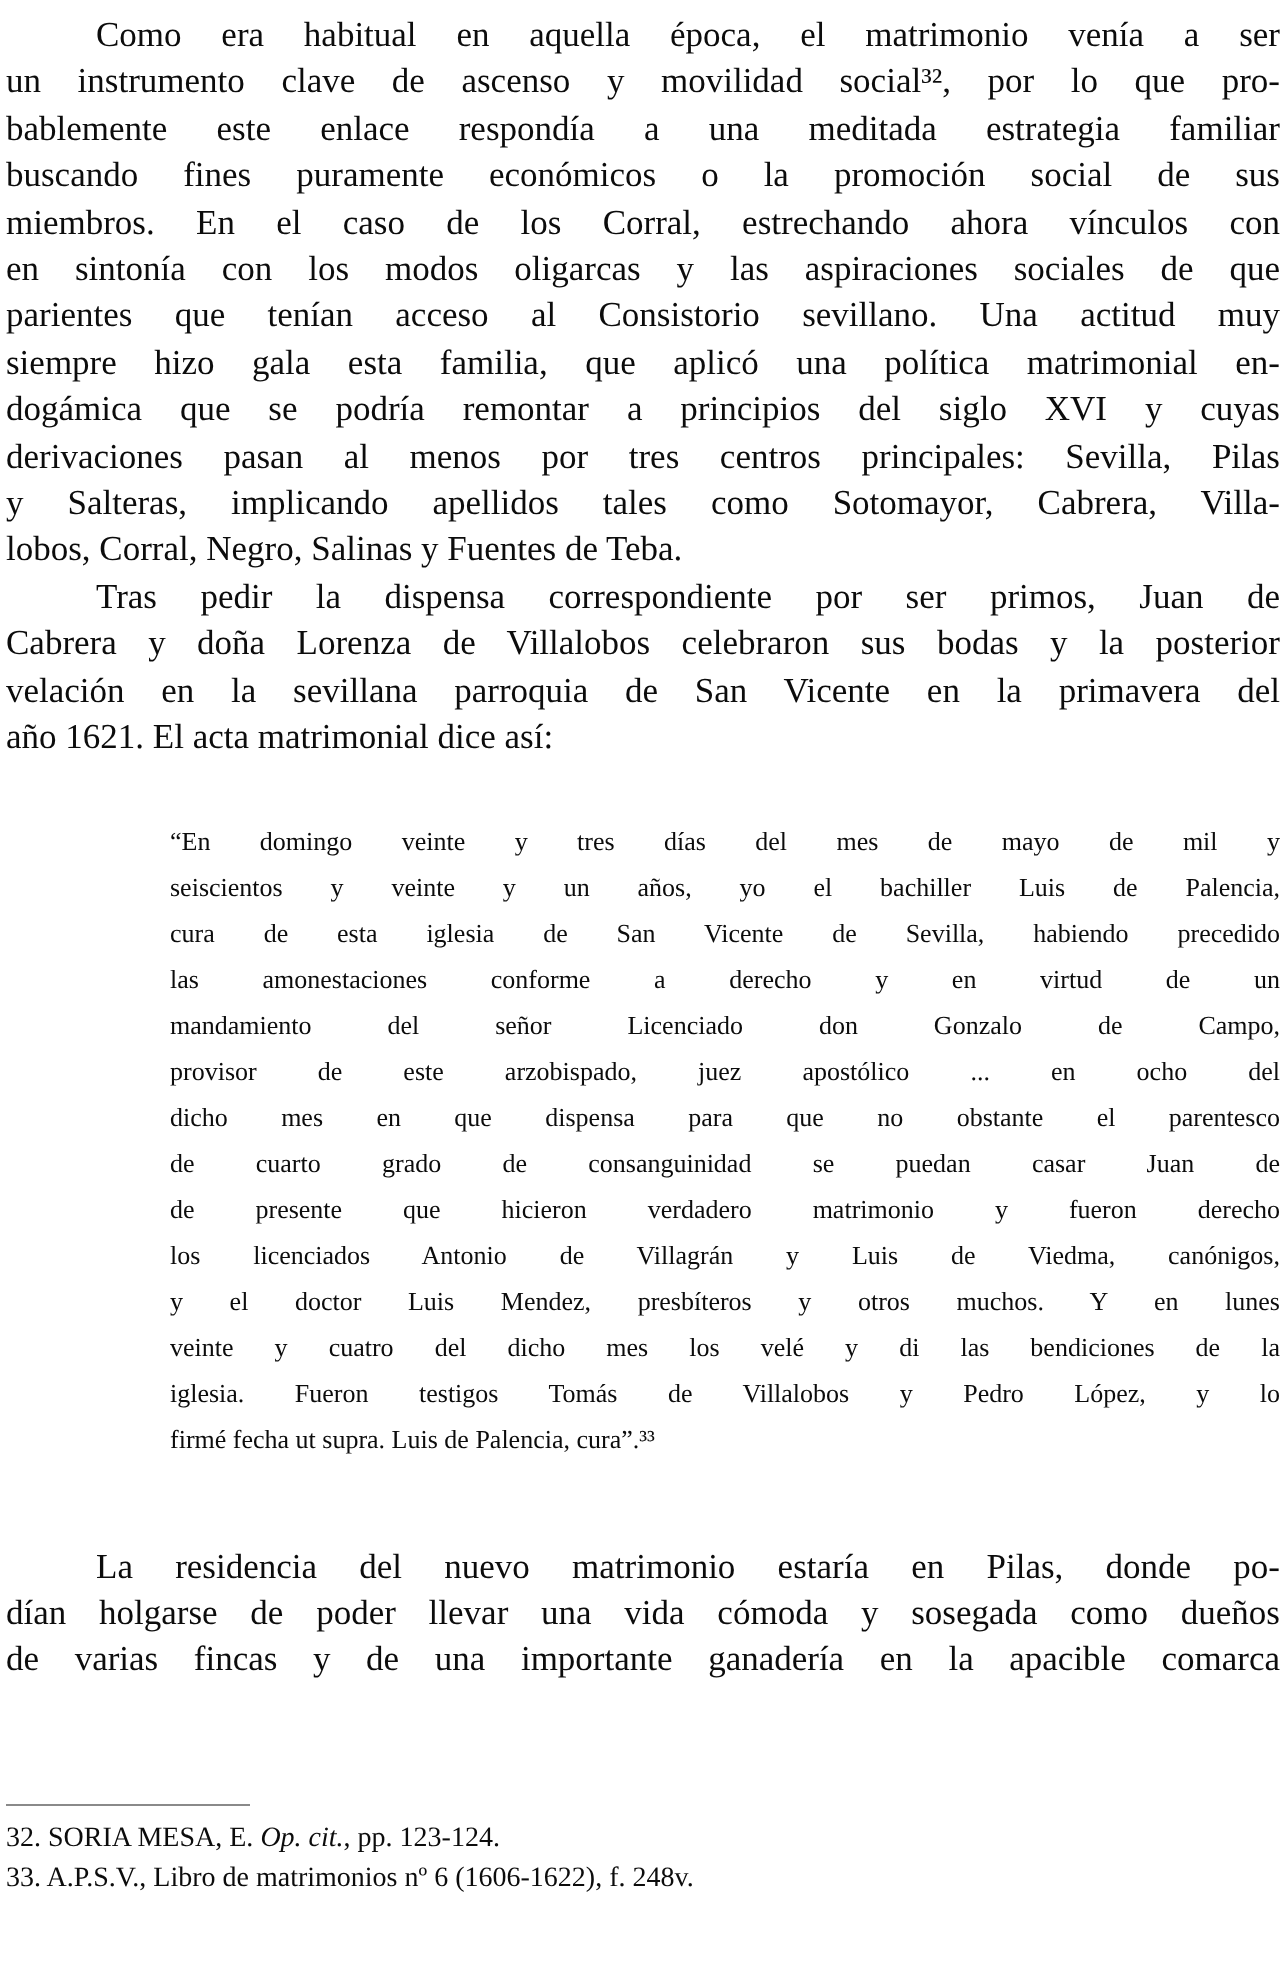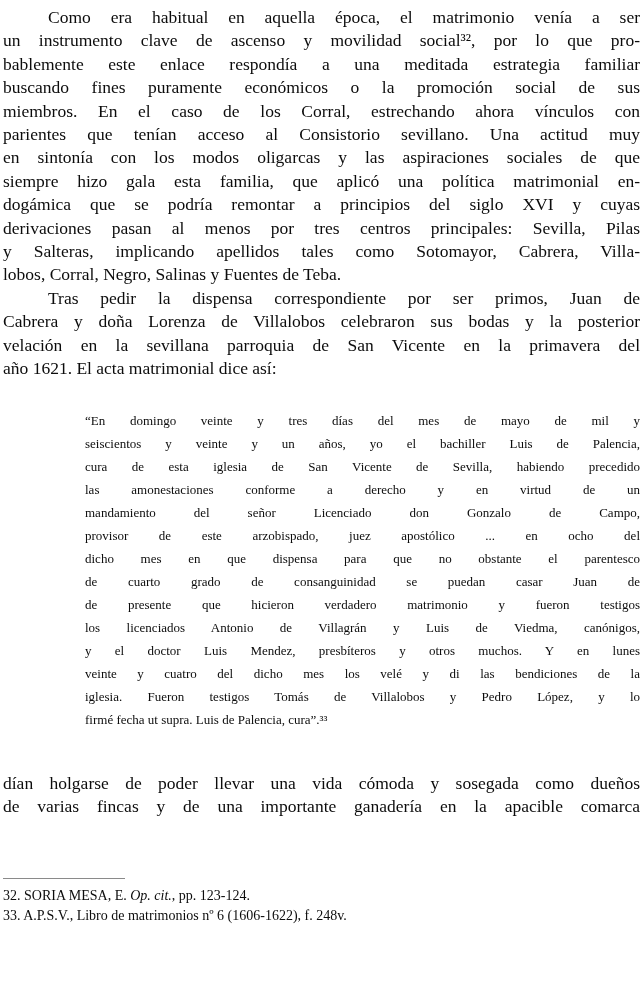--- a/index.html
+++ b/index.html
@@ -66,22 +66,22 @@
 <div class="page">
 
   <div class="body-text">
 
     <div>
       <div class="ln ind">Como era habitual en aquella época, el matrimonio venía a ser</div>
       <div class="ln">un instrumento clave de ascenso y movilidad social³², por lo que pro-</div>
       <div class="ln">bablemente este enlace respondía a una meditada estrategia familiar</div>
       <div class="ln">buscando fines puramente económicos o la promoción social de sus</div>
       <div class="ln">miembros. En el caso de los Corral, estrechando ahora vínculos con</div>
+      <div class="ln">en sintonía con los modos oligarcas y las aspiraciones sociales de que</div>
       <div class="ln">parientes que tenían acceso al Consistorio sevillano. Una actitud muy</div>
-      <div class="ln">en sintonía con los modos oligarcas y las aspiraciones sociales de que</div>
       <div class="ln">siempre hizo gala esta familia, que aplicó una política matrimonial en-</div>
       <div class="ln">dogámica que se podría remontar a principios del siglo XVI y cuyas</div>
       <div class="ln">derivaciones pasan al menos por tres centros principales: Sevilla, Pilas</div>
       <div class="ln">y Salteras, implicando apellidos tales como Sotomayor, Cabrera, Villa-</div>
       <div class="ln end">lobos, Corral, Negro, Salinas y Fuentes de Teba.</div>
     </div>
 
     <div>
       <div class="ln ind">Tras pedir la dispensa correspondiente por ser primos, Juan de</div>
       <div class="ln">Cabrera y doña Lorenza de Villalobos celebraron sus bodas y la posterior</div>
@@ -91,29 +91,30 @@
 
     <div class="quote-block">
       <div class="ln">“En domingo veinte y tres días del mes de mayo de mil y</div>
       <div class="ln">seiscientos y veinte y un años, yo el bachiller Luis de Palencia,</div>
       <div class="ln">cura de esta iglesia de San Vicente de Sevilla, habiendo precedido</div>
       <div class="ln">las amonestaciones conforme a derecho y en virtud de un</div>
       <div class="ln">mandamiento del señor Licenciado don Gonzalo de Campo,</div>
       <div class="ln">provisor de este arzobispado, juez apostólico ... en ocho del</div>
       <div class="ln">dicho mes en que dispensa para que no obstante el parentesco</div>
       <div class="ln">de cuarto grado de consanguinidad se puedan casar Juan de</div>
-      <div class="ln">de presente que hicieron verdadero matrimonio y fueron testigos</div>
+      <div class="ln">de presente que hicieron verdadero matrimonio y fueron derecho</div>
       <div class="ln">los licenciados Antonio de Villagrán y Luis de Viedma, canónigos,</div>
       <div class="ln">y el doctor Luis Mendez, presbíteros y otros muchos. Y en lunes</div>
       <div class="ln">veinte y cuatro del dicho mes los velé y di las bendiciones de la</div>
       <div class="ln">iglesia. Fueron testigos Tomás de Villalobos y Pedro López, y lo</div>
       <div class="ln end">firmé fecha ut supra. Luis de Palencia, cura”.³³</div>
     </div>
 
     <div class="closing">
+      <div class="ln ind">La residencia del nuevo matrimonio estaría en Pilas, donde po-</div>
       <div class="ln">dían holgarse de poder llevar una vida cómoda y sosegada como dueños</div>
       <div class="ln">de varias fincas y de una importante ganadería en la apacible comarca</div>
     </div>
 
   </div>
 
   <div class="footnote-area">
     <div class="fn-rule"></div>
     <div class="fn-list">
       <div><span>32. SORIA MESA, E. </span><span class="fn-italic">Op. cit.</span><span>, pp. 123-124.</span></div>

